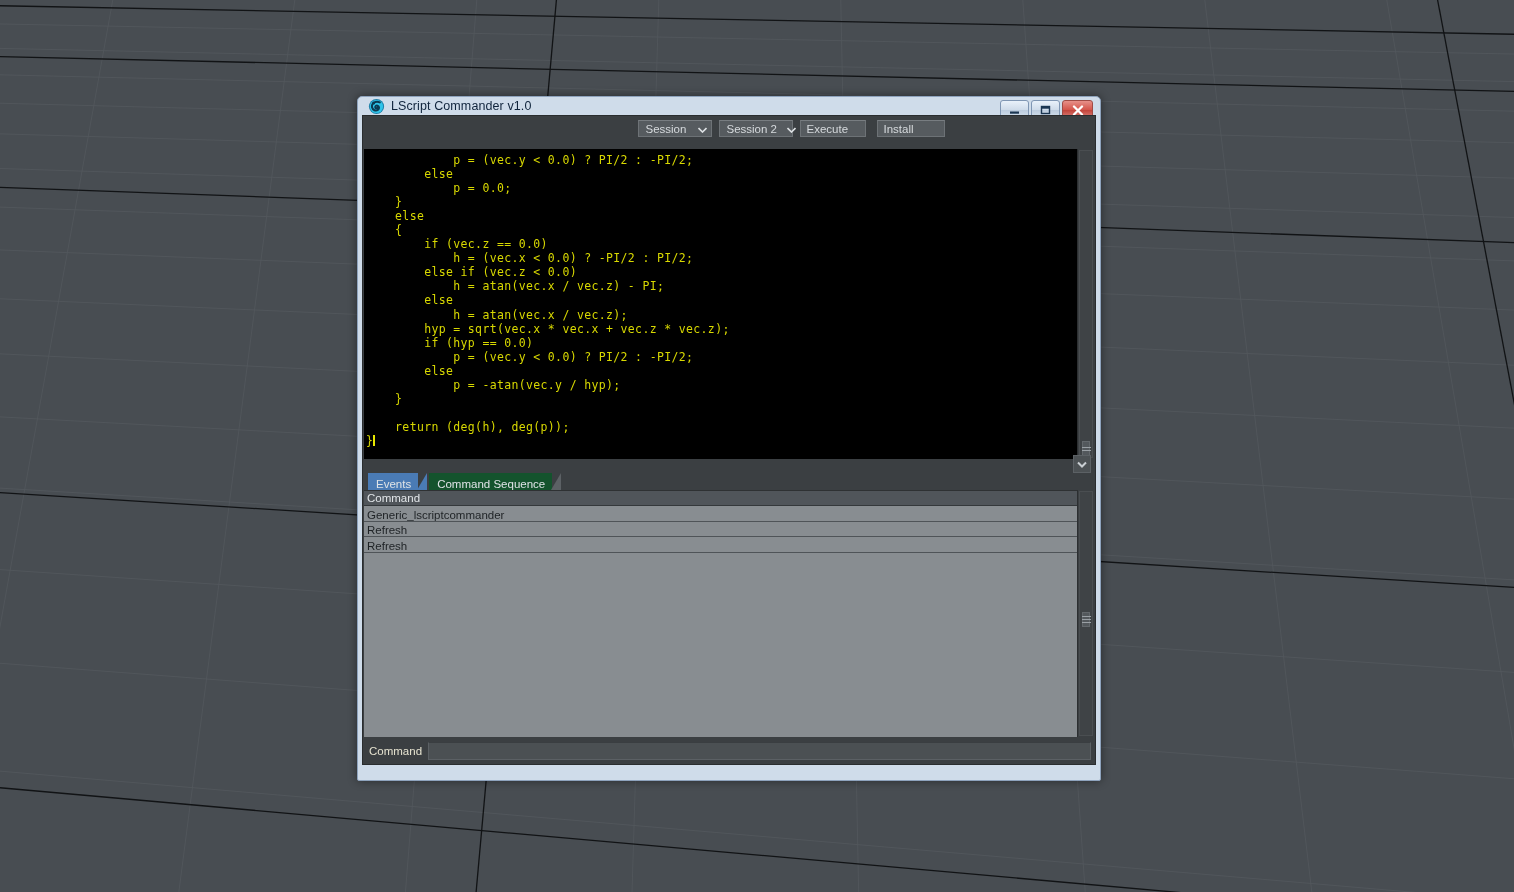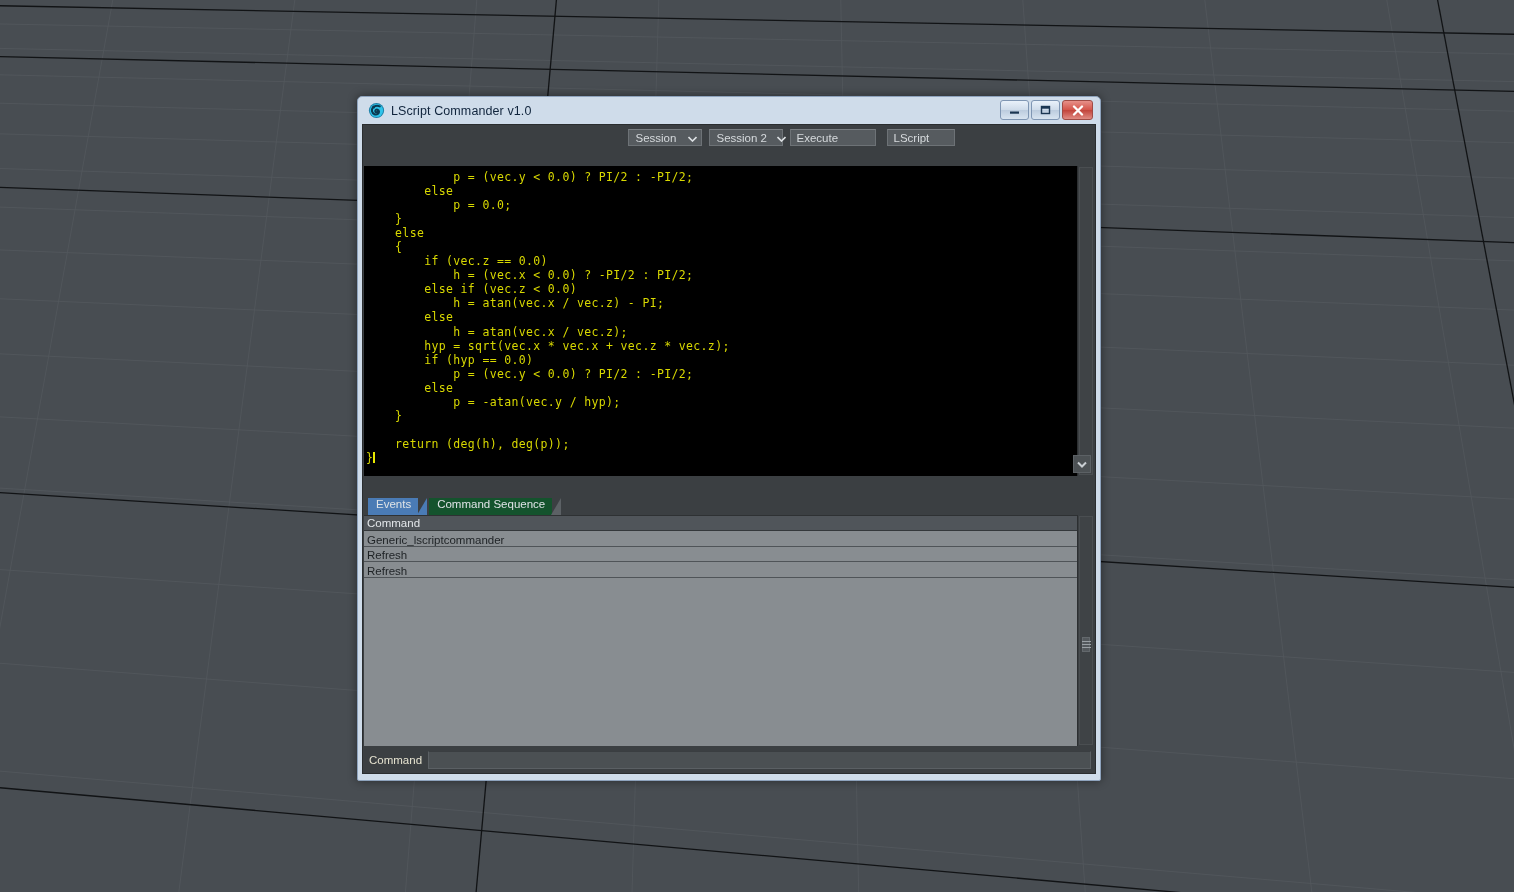--- a/index.html
+++ b/index.html
@@ -26,21 +26,21 @@
     background: #cfdcea;
     border: 1px solid #8ea3bd;
     border-radius: 5px 5px 2px 2px;
     box-shadow: 0 0 10px rgba(0,0,0,0.45);
     box-sizing: border-box;
     padding: 0 4px 4px 4px;
   }
 
   
   #titlebar {
-    height: 27px;
+    height: 18px;
     display: flex; align-items: center;
     padding: 0 2px 0 6px;
     position: relative;
   }
   #app-icon {
     width: 17px; height: 17px;
     margin-right: 6px;
     flex: 0 0 auto;
   }
   #title-text {
@@ -108,28 +108,28 @@
   .tb-select {
     justify-content: space-between;
     padding: 0 4px 0 7px;
     margin-right: 3px;
   }
   .tb-select .chev { margin-left: 10px; }
   .tb-btn {
     padding: 0 6px;
     justify-content: flex-start;
   }
-  #tb-execute { width: 86px; margin-right: 7px; }
+  #tb-execute { width: 66px; margin-right: 7px; }
   #tb-install { width: 68px; }
 
   
   #editor-wrap {
     flex: 0 0 auto;
     display: flex;
-    margin: 16px 1px;
+    margin: 8px 1px;
     height: 310px;
   }
   #code {
     flex: 1 1 auto;
     background: #000000;
     color: #d8d800;
     font-family: "DejaVu Sans Mono", monospace;
     font-size: 11.5px;
     line-height: 14.05px;
     white-space: pre;
@@ -187,21 +187,21 @@
     display: flex;
     align-items: flex-end;
     padding-left: 5px;
     flex: 0 0 auto;
     margin-top: 3px;
   }
   .tab {
     height: 17px;
     font-size: 11.5px;
     color: #dfe3e6;
-    display: flex; align-items: flex-start;
+    display: flex; align-items: flex-end;
     padding: 0 7px 0 8px;
     position: relative;
     cursor: pointer;
     box-sizing: border-box;
     margin-top: 20px;
   }
   .tab .skew {
     position: absolute;
     right: -9px; top: 0;
     width: 0; height: 0;
@@ -370,21 +370,21 @@
       </div>
       <div class="tb-ctl tb-select" style="width:74px">
         <span>Session 2</span>
         <span class="chev">
           <svg width="9" height="6" viewBox="0 0 9 6">
               <path d="M0.5 1 L4.5 5 L8.5 1" fill="none" stroke="#dde1e4" stroke-width="1.6"></path>
             </svg>
         </span>
       </div>
       <div class="tb-ctl tb-btn" id="tb-execute">Execute</div>
-      <div class="tb-ctl tb-btn" id="tb-install">LScript</div>
+      <div class="tb-ctl tb-btn" id="tb-install">Install</div>
     </div>
 
     <div id="editor-wrap">
       <div id="code">            p = (vec.y &lt; 0.0) ? PI/2 : -PI/2;
         else
             p = 0.0;
     }
     else
     {
         if (vec.z == 0.0)

